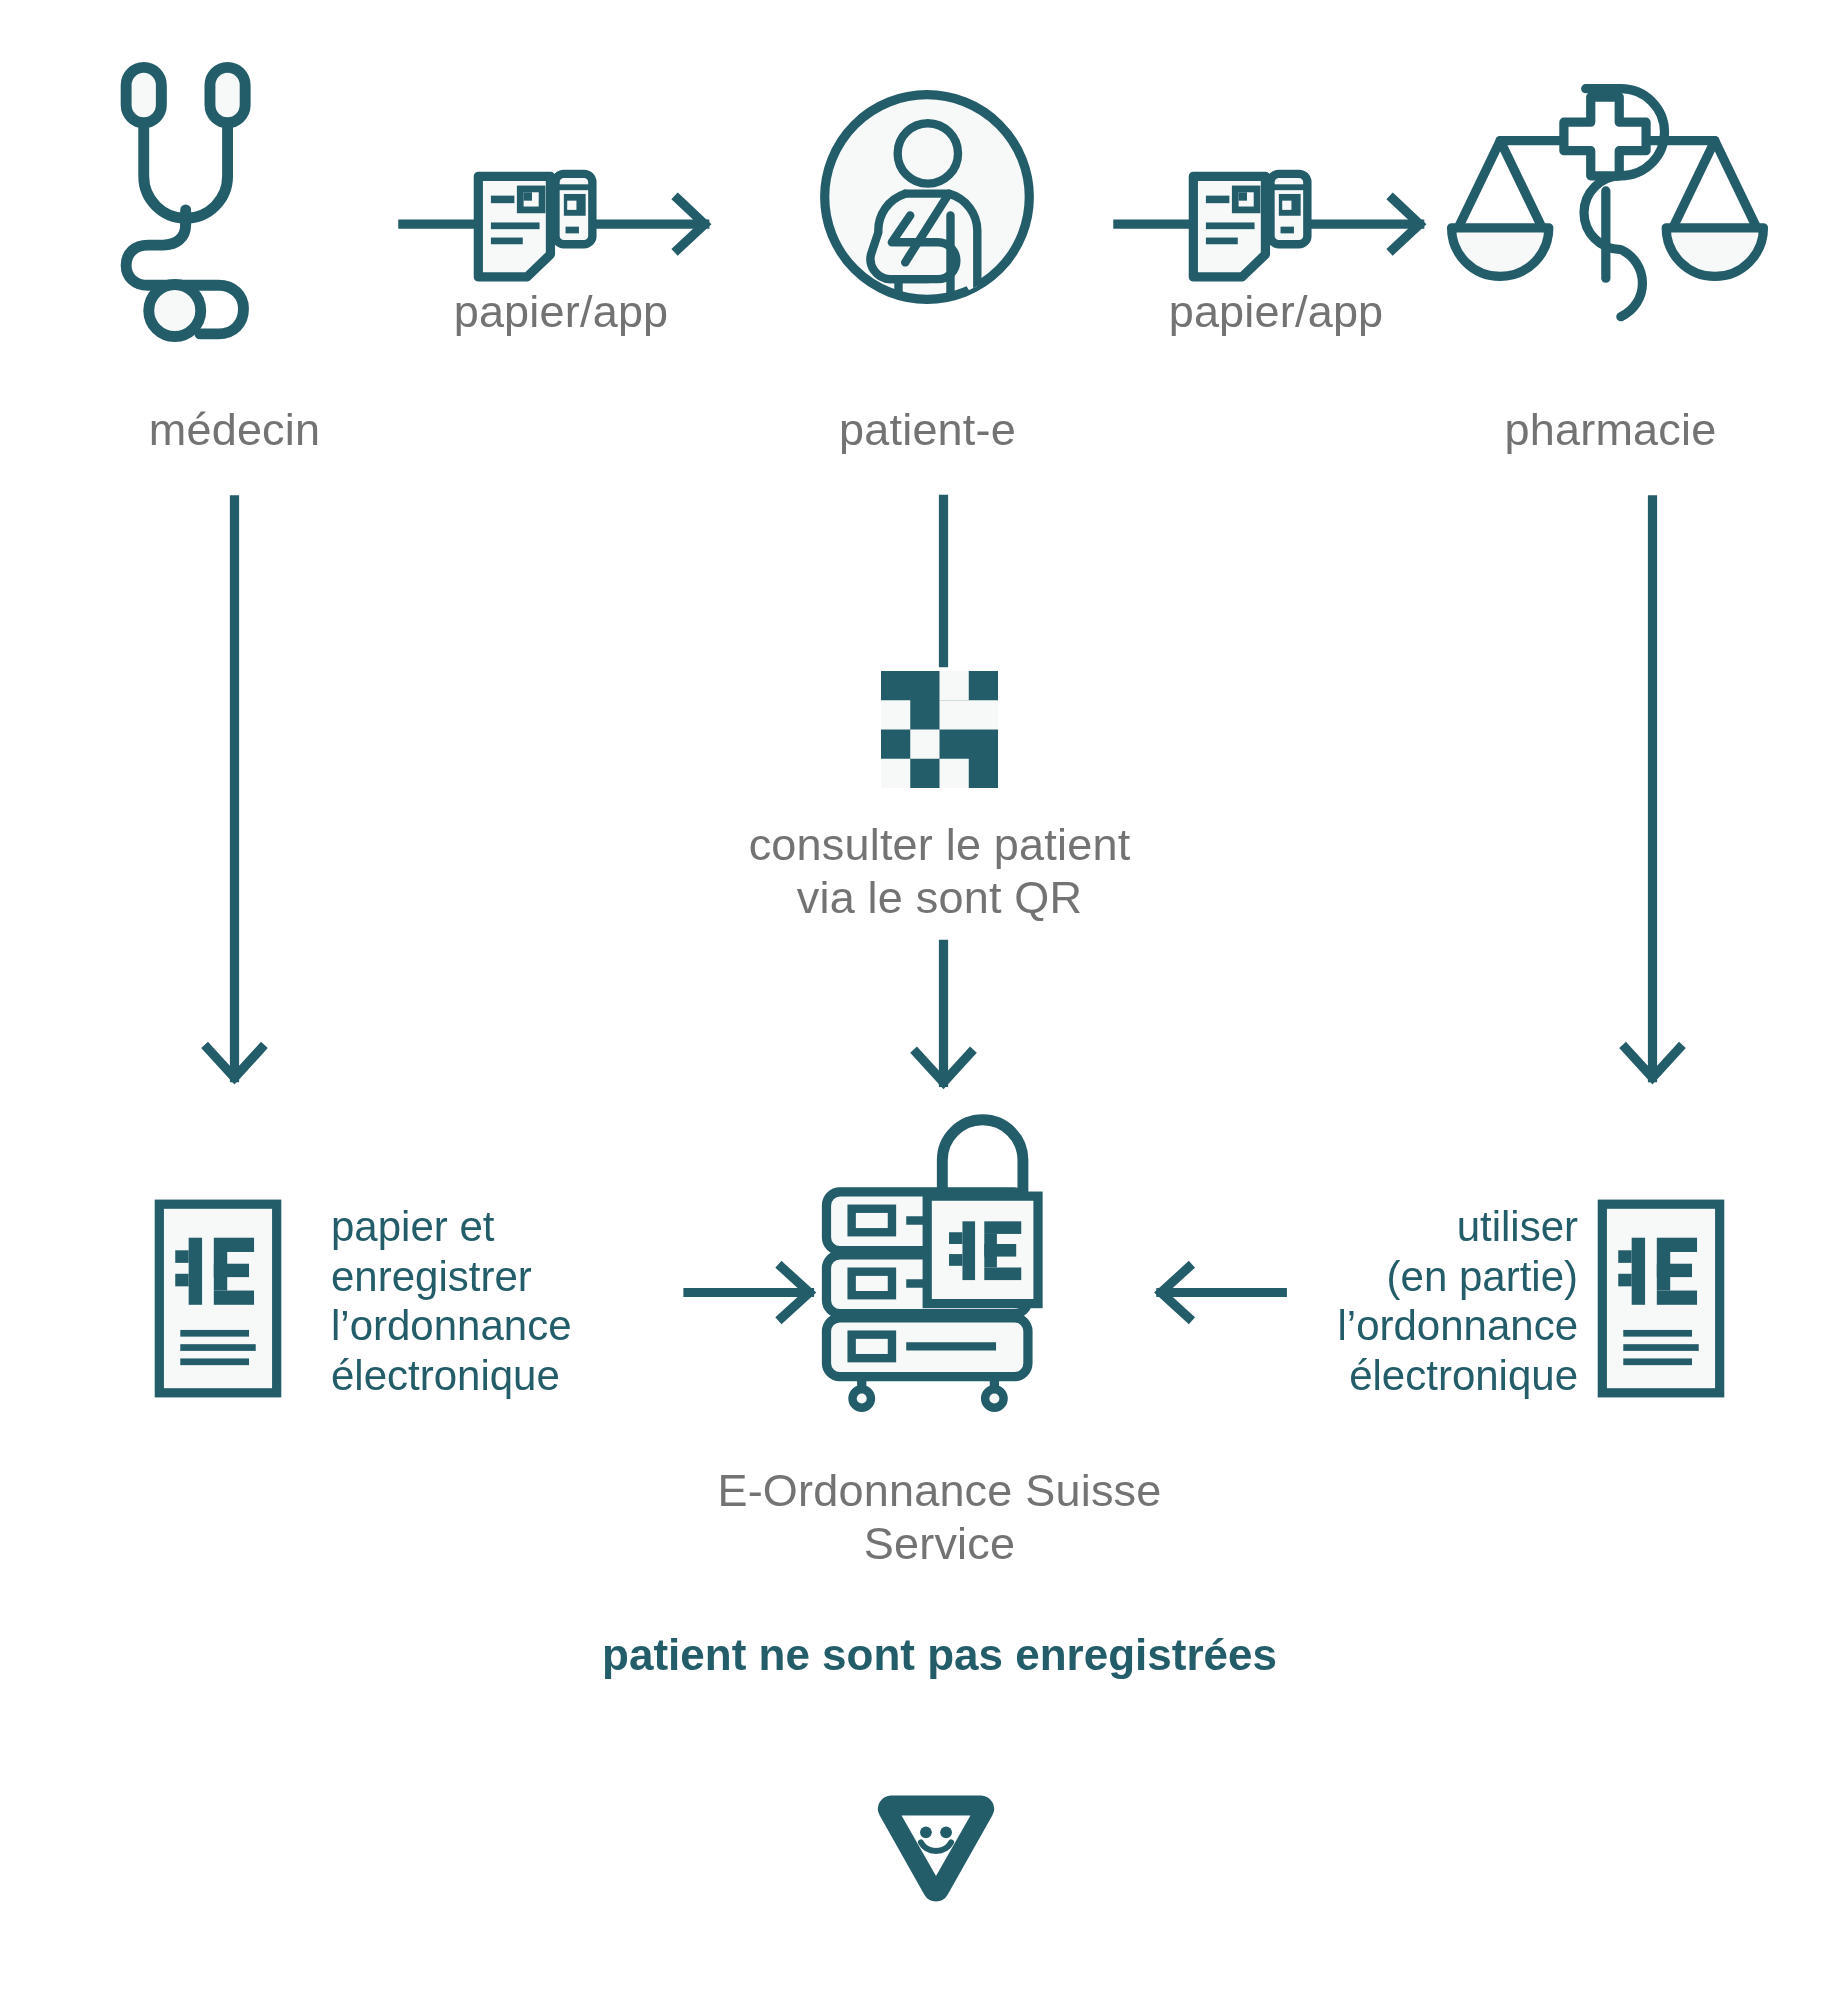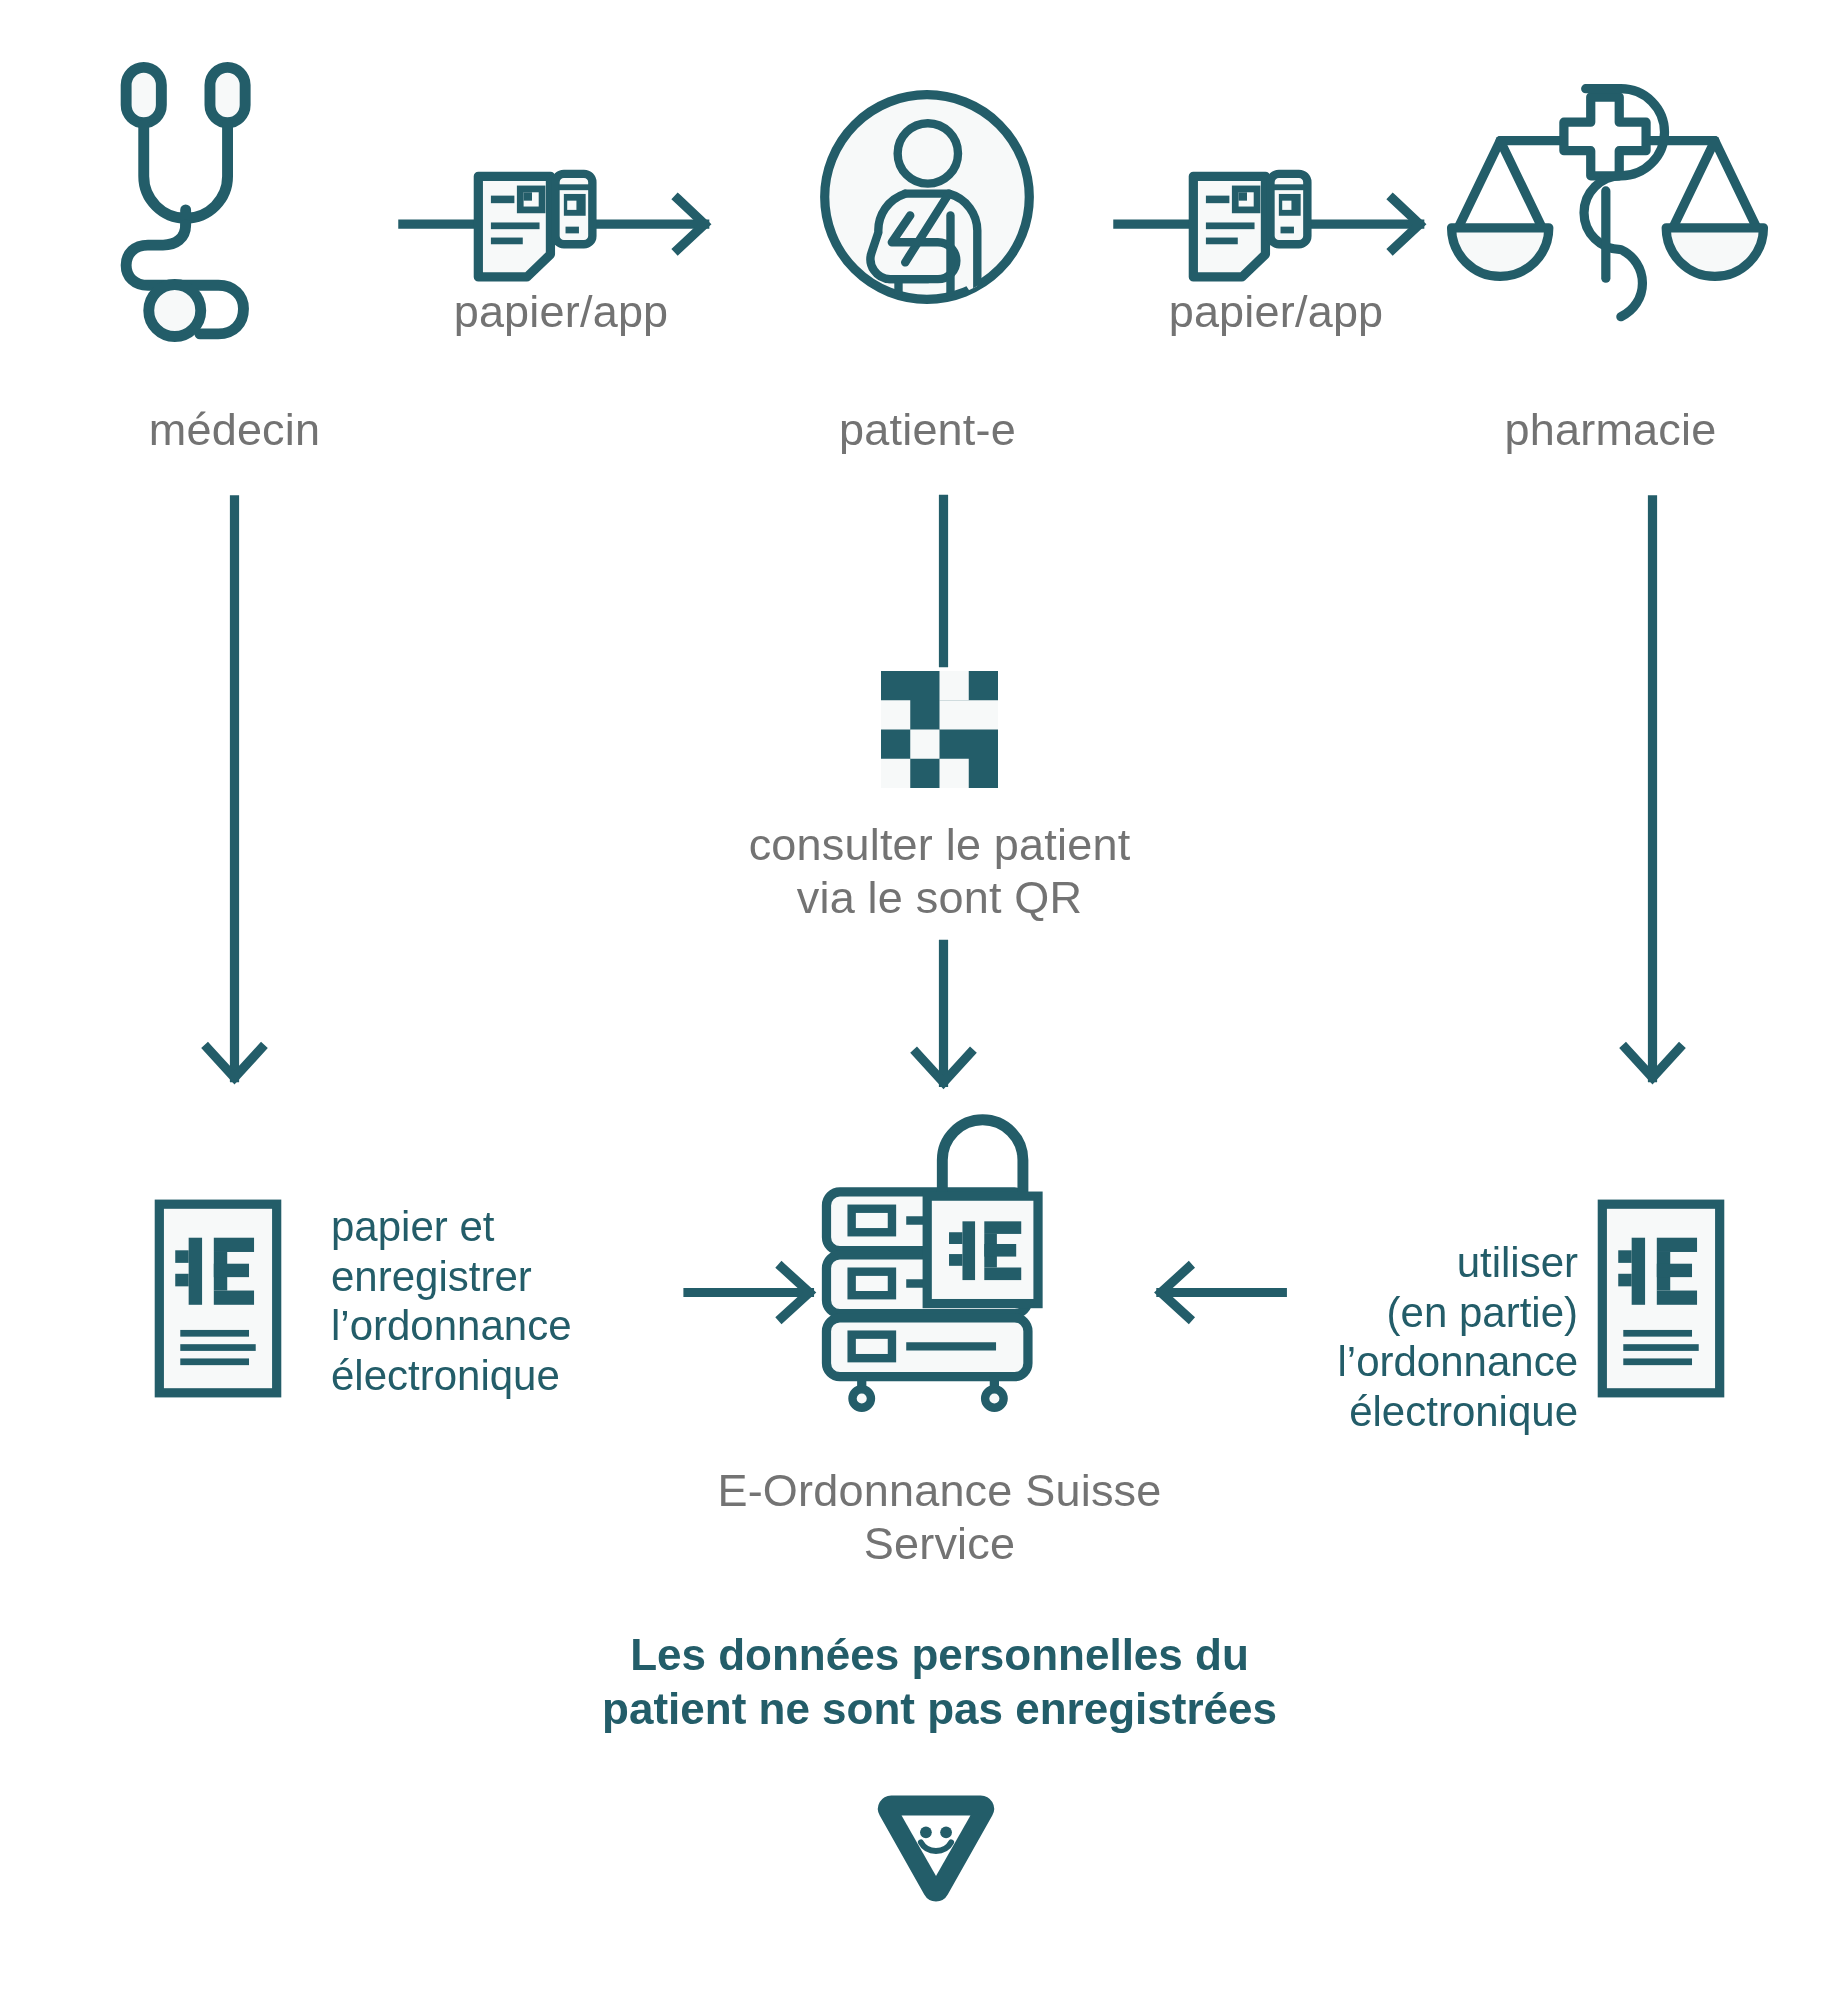--- a/index.html
+++ b/index.html
@@ -36,21 +36,21 @@
     line-height: 1.18;
   }
   .label-bold {
     font-size: 44px;
     font-weight: 700;
     color: #235d69;
     line-height: 1.22;
     text-align: center;
   }
   .center { text-align: center; }
-  .right { text-align: right; margin-top: 36px; }
+  .right { text-align: right; }
   .left { text-align: left; }
 
   svg { display: block; overflow: visible; }
 </style>
 </head>
 <body>
 
 <div class="canvas">
 
   <div class="abs" style="left:101px; top:59px;">
@@ -322,21 +322,20 @@
       </g>
     </svg>
   </div>
 
   <div class="abs center" style="left:604px; top:1464px; width:671px;">
     <div class="label-lg">E-Ordonnance Suisse</div>
     <div class="label-lg">Service</div>
   </div>
 
   <div class="abs center" style="left:520px; top:1628px; width:839px;">
-    <div class="label-bold">Les données personnelles du</div>
     <div class="label-bold">patient ne sont pas enregistrées</div>
   </div>
 
   <div class="abs" style="left:873px; top:1787px;">
     <svg width="126" height="126" viewBox="0 0 150 150">
       <path d="M22 10 L128 10 A16 16 0 0 1 142 34 L89 128 A16 16 0 0 1 61 128 L8 34 A16 16 0 0 1 22 10 Z" fill="#235d69"></path>
       <path d="M34 34 L116 34 L75 106 Z" fill="#ffffff"></path>
       <circle cx="63" cy="54" r="7" fill="#235d69"></circle>
       <circle cx="87" cy="54" r="7" fill="#235d69"></circle>
       <path d="M57 66 A20 18 0 0 0 93 66" fill="none" stroke="#235d69" stroke-width="7" stroke-linecap="round"></path>

